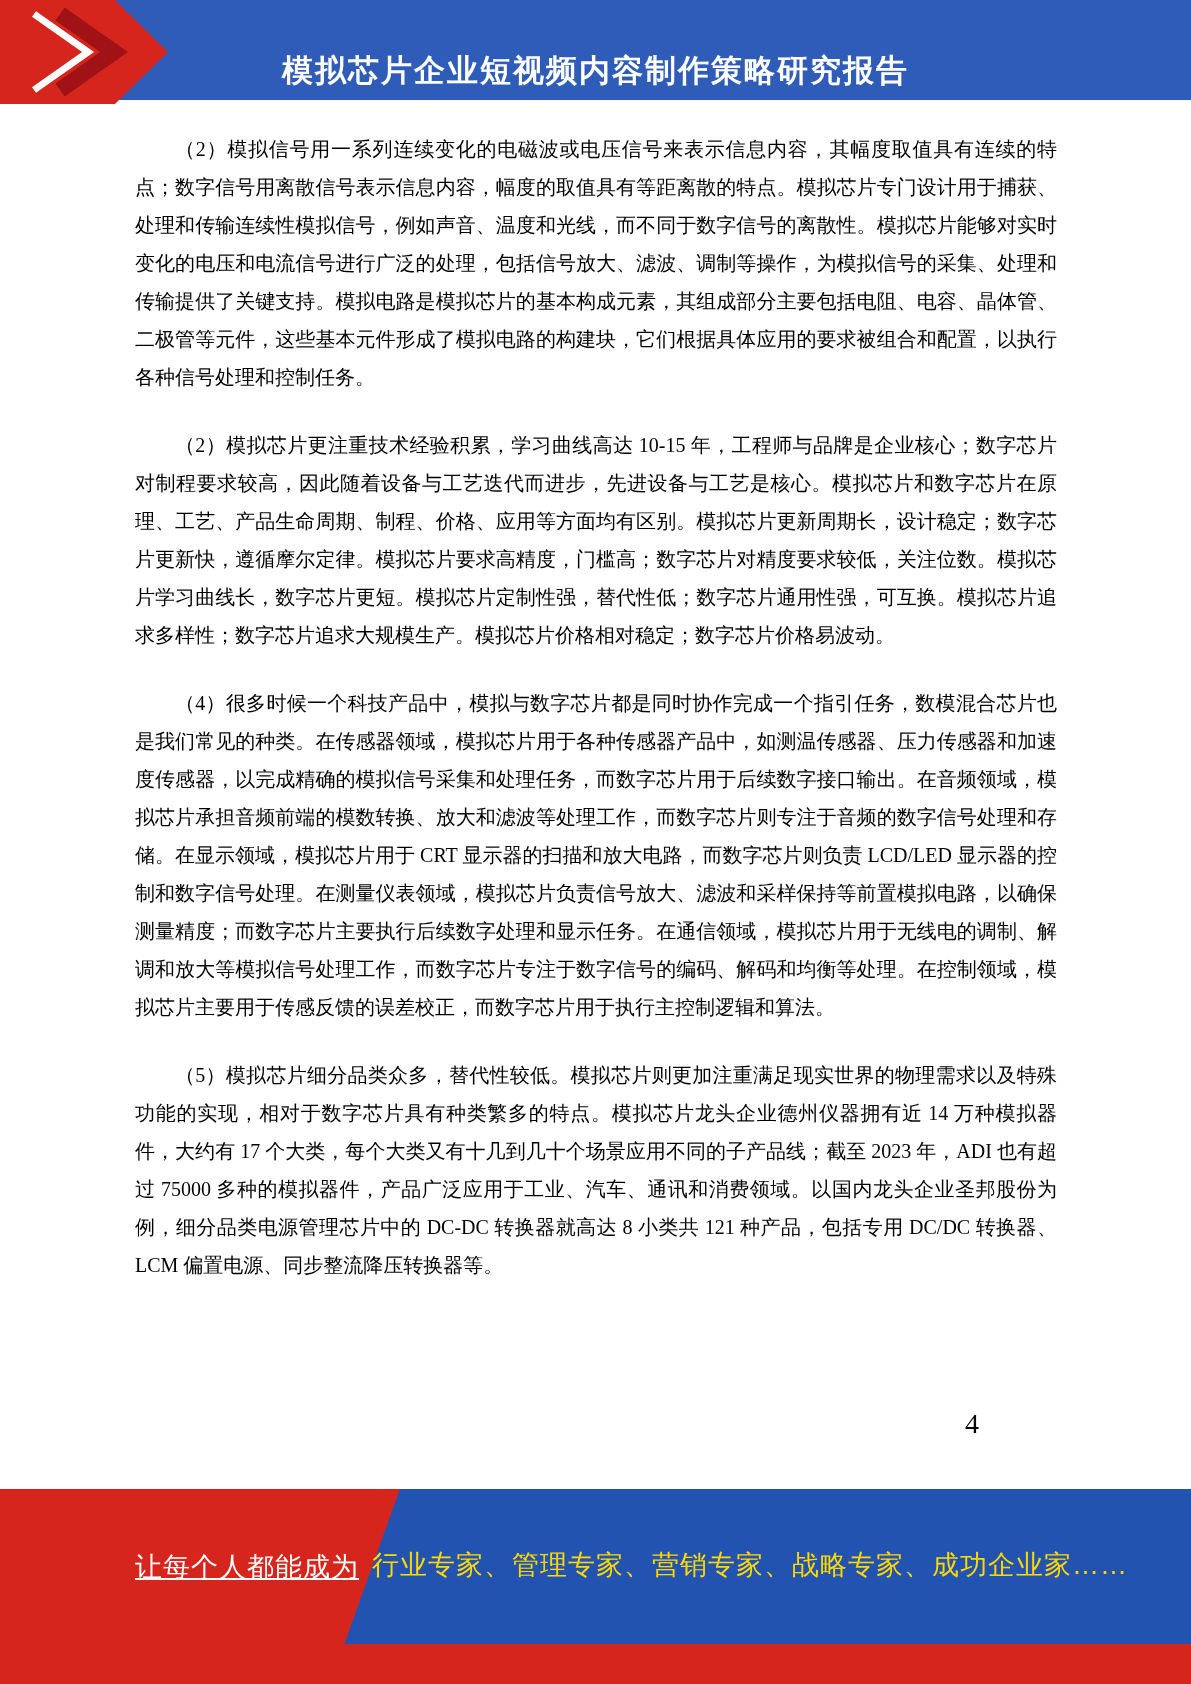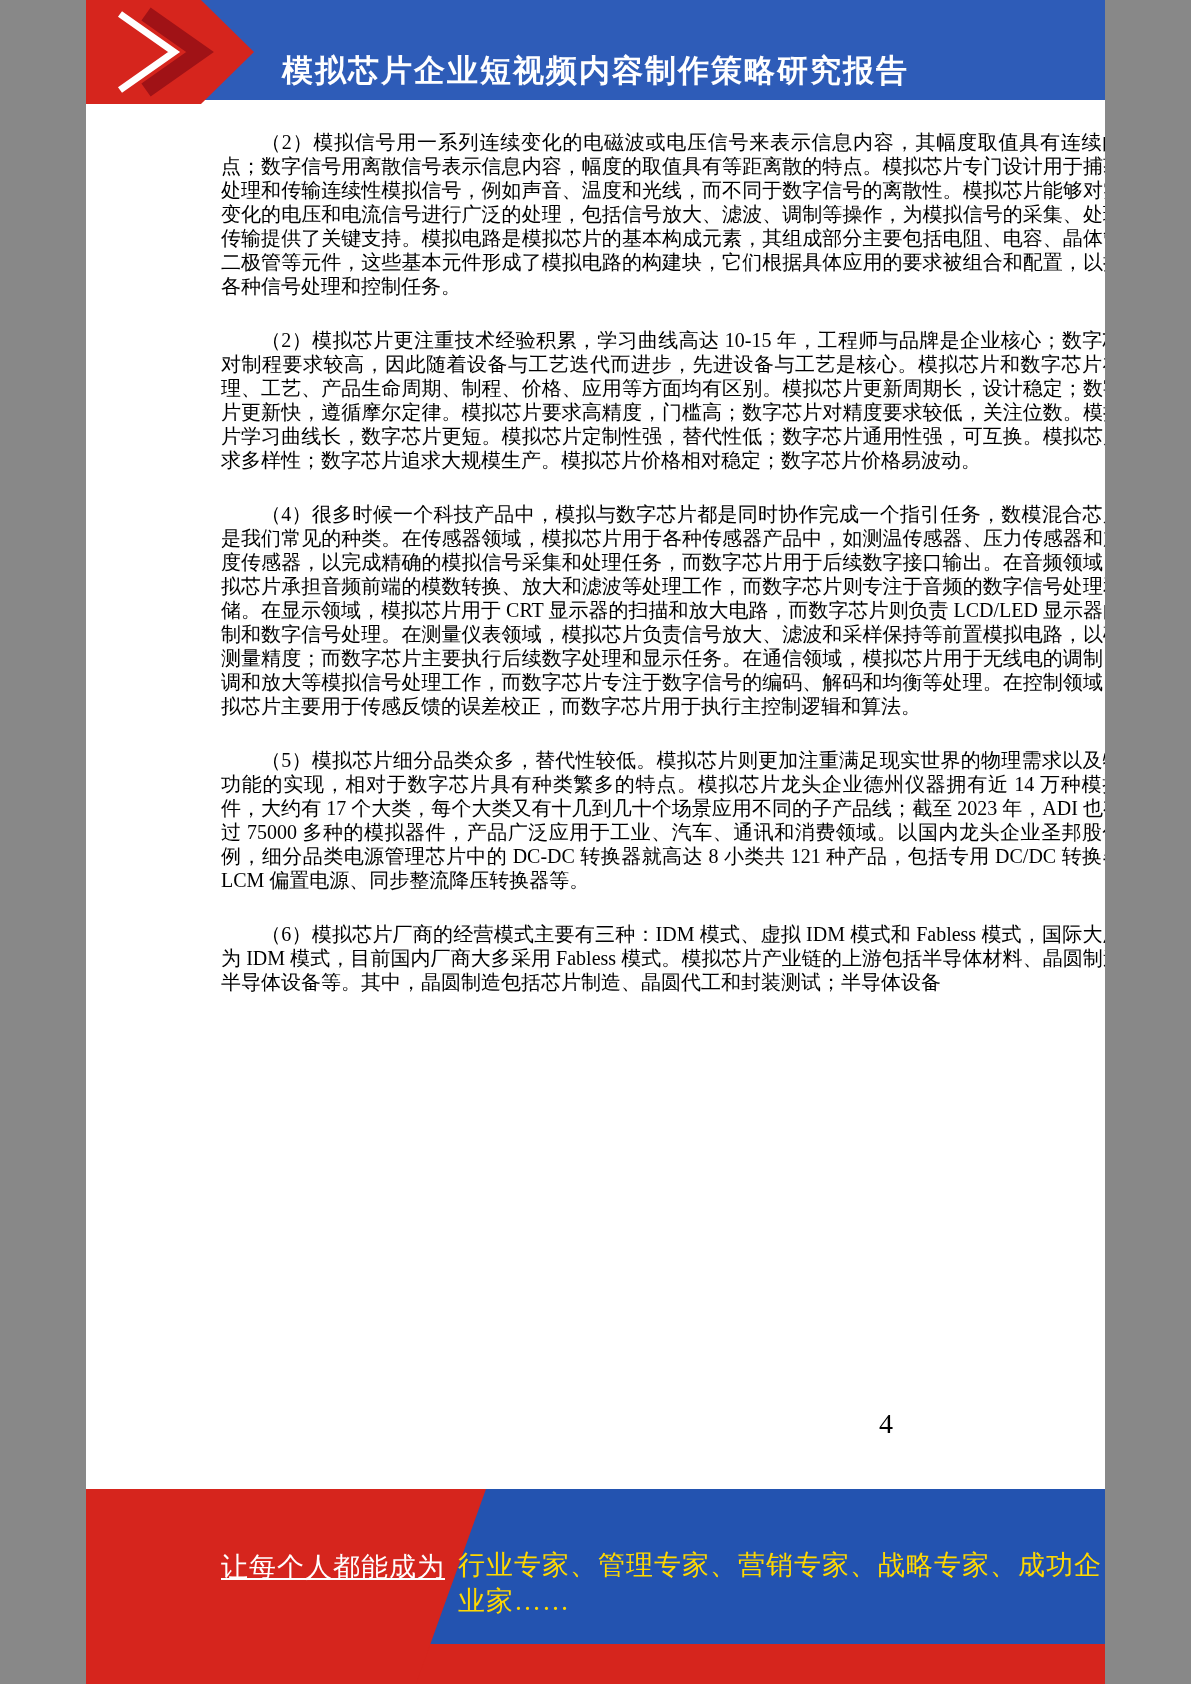--- a/index.html
+++ b/index.html
@@ -1,18 +1,18 @@
 <!DOCTYPE html>
 <html><head>
 <meta charset="utf-8">
 <style>
   html,body { margin:0; padding:0; background:#888; }
   .page {
     position: relative;
-    width: 1019px;
+    width: 1191px;
     height: 1684px;
     margin: 0 auto;
     background: #ffffff;
     overflow: hidden;
     font-family: "Liberation Serif", "DejaVu Serif", serif;
     color: #000;
   }
 
   
   .header {
@@ -42,21 +42,21 @@
     display: block;
   }
 
   
   .doc-body {
     position: absolute;
     top: 130px;
     left: 135px;
     width: 922px;
     font-size: 20px;
-    line-height: 24px;
+    line-height: 38px;
     text-align: justify;
     font-family: Liberation Serif, serif;
   }
   .para {
     margin: 0 0 30px 0;
     text-indent: 2em;
   }
   .page-number {
     position: absolute;
     top: 1408px;
@@ -104,21 +104,21 @@
     letter-spacing: 1px;
     z-index: 2;
     text-decoration: underline;
   }
   .footer-right {
     position: absolute;
     left: 372px;
     top: 58px;
     color: #ffd800;
     font-size: 27px;
-    font-family: Liberation Serif, serif;
+    font-family: Liberation Sans, sans-serif;
     letter-spacing: 1px;
     z-index: 2;
   }
 </style>
 </head>
 <body>
 
 <div class="page">
 
   <header class="header">
@@ -128,21 +128,20 @@
       <polyline points="60,14 114,52 60,90" fill="none" stroke="#a01216" stroke-width="16"></polyline>
     </svg>
     <h1 class="header-title">模拟芯片企业短视频内容制作策略研究报告</h1>
   </header>
 
   <main class="doc-body">
     <p class="para">（2）模拟信号用一系列连续变化的电磁波或电压信号来表示信息内容，其幅度取值具有连续的特点；数字信号用离散信号表示信息内容，幅度的取值具有等距离散的特点。模拟芯片专门设计用于捕获、处理和传输连续性模拟信号，例如声音、温度和光线，而不同于数字信号的离散性。模拟芯片能够对实时变化的电压和电流信号进行广泛的处理，包括信号放大、滤波、调制等操作，为模拟信号的采集、处理和传输提供了关键支持。模拟电路是模拟芯片的基本构成元素，其组成部分主要包括电阻、电容、晶体管、二极管等元件，这些基本元件形成了模拟电路的构建块，它们根据具体应用的要求被组合和配置，以执行各种信号处理和控制任务。</p>
     <p class="para">（2）模拟芯片更注重技术经验积累，学习曲线高达 10-15 年，工程师与品牌是企业核心；数字芯片对制程要求较高，因此随着设备与工艺迭代而进步，先进设备与工艺是核心。模拟芯片和数字芯片在原理、工艺、产品生命周期、制程、价格、应用等方面均有区别。模拟芯片更新周期长，设计稳定；数字芯片更新快，遵循摩尔定律。模拟芯片要求高精度，门槛高；数字芯片对精度要求较低，关注位数。模拟芯片学习曲线长，数字芯片更短。模拟芯片定制性强，替代性低；数字芯片通用性强，可互换。模拟芯片追求多样性；数字芯片追求大规模生产。模拟芯片价格相对稳定；数字芯片价格易波动。</p>
     <p class="para">（4）很多时候一个科技产品中，模拟与数字芯片都是同时协作完成一个指引任务，数模混合芯片也是我们常见的种类。在传感器领域，模拟芯片用于各种传感器产品中，如测温传感器、压力传感器和加速度传感器，以完成精确的模拟信号采集和处理任务，而数字芯片用于后续数字接口输出。在音频领域，模拟芯片承担音频前端的模数转换、放大和滤波等处理工作，而数字芯片则专注于音频的数字信号处理和存储。在显示领域，模拟芯片用于 CRT 显示器的扫描和放大电路，而数字芯片则负责 LCD/LED 显示器的控制和数字信号处理。在测量仪表领域，模拟芯片负责信号放大、滤波和采样保持等前置模拟电路，以确保测量精度；而数字芯片主要执行后续数字处理和显示任务。在通信领域，模拟芯片用于无线电的调制、解调和放大等模拟信号处理工作，而数字芯片专注于数字信号的编码、解码和均衡等处理。在控制领域，模拟芯片主要用于传感反馈的误差校正，而数字芯片用于执行主控制逻辑和算法。</p>
     <p class="para">（5）模拟芯片细分品类众多，替代性较低。模拟芯片则更加注重满足现实世界的物理需求以及特殊功能的实现，相对于数字芯片具有种类繁多的特点。模拟芯片龙头企业德州仪器拥有近 14 万种模拟器件，大约有 17 个大类，每个大类又有十几到几十个场景应用不同的子产品线；截至 2023 年，ADI 也有超过 75000 多种的模拟器件，产品广泛应用于工业、汽车、通讯和消费领域。以国内龙头企业圣邦股份为例，细分品类电源管理芯片中的 DC-DC 转换器就高达 8 小类共 121 种产品，包括专用 DC/DC 转换器、LCM 偏置电源、同步整流降压转换器等。</p>
-    <p class="para">（6）模拟芯片厂商的经营模式主要有三种：IDM 模式、虚拟 IDM 模式和 Fabless 模式，国际大厂多为 IDM 模式，目前国内厂商大多采用 Fabless 模式。模拟芯片产业链的上游包括半导体材料、晶圆制造和半导体设备等。其中，晶圆制造包括芯片制造、晶圆代工和封装测试；半导体设备</p>
   </main>
 
   <div class="page-number">4</div>
 
   <footer class="footer">
     <div class="footer-blue"></div>
     <div class="footer-bottom-strip"></div>
     <div class="footer-red-shape"></div>
     <div class="footer-left">让每个人都能成为</div>
     <div class="footer-right">行业专家、管理专家、营销专家、战略专家、成功企业家……</div>

